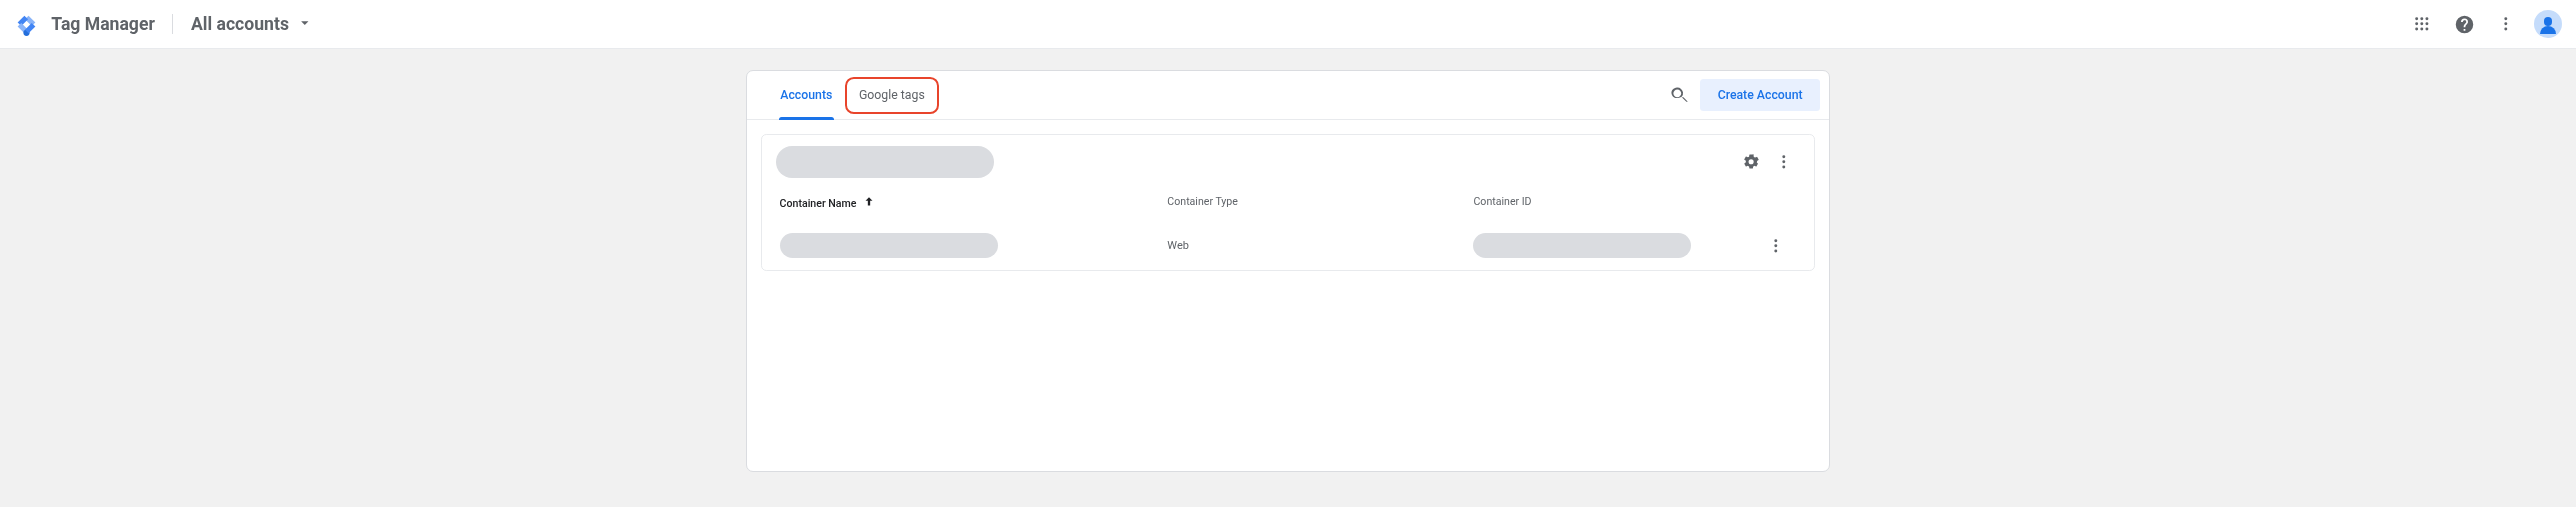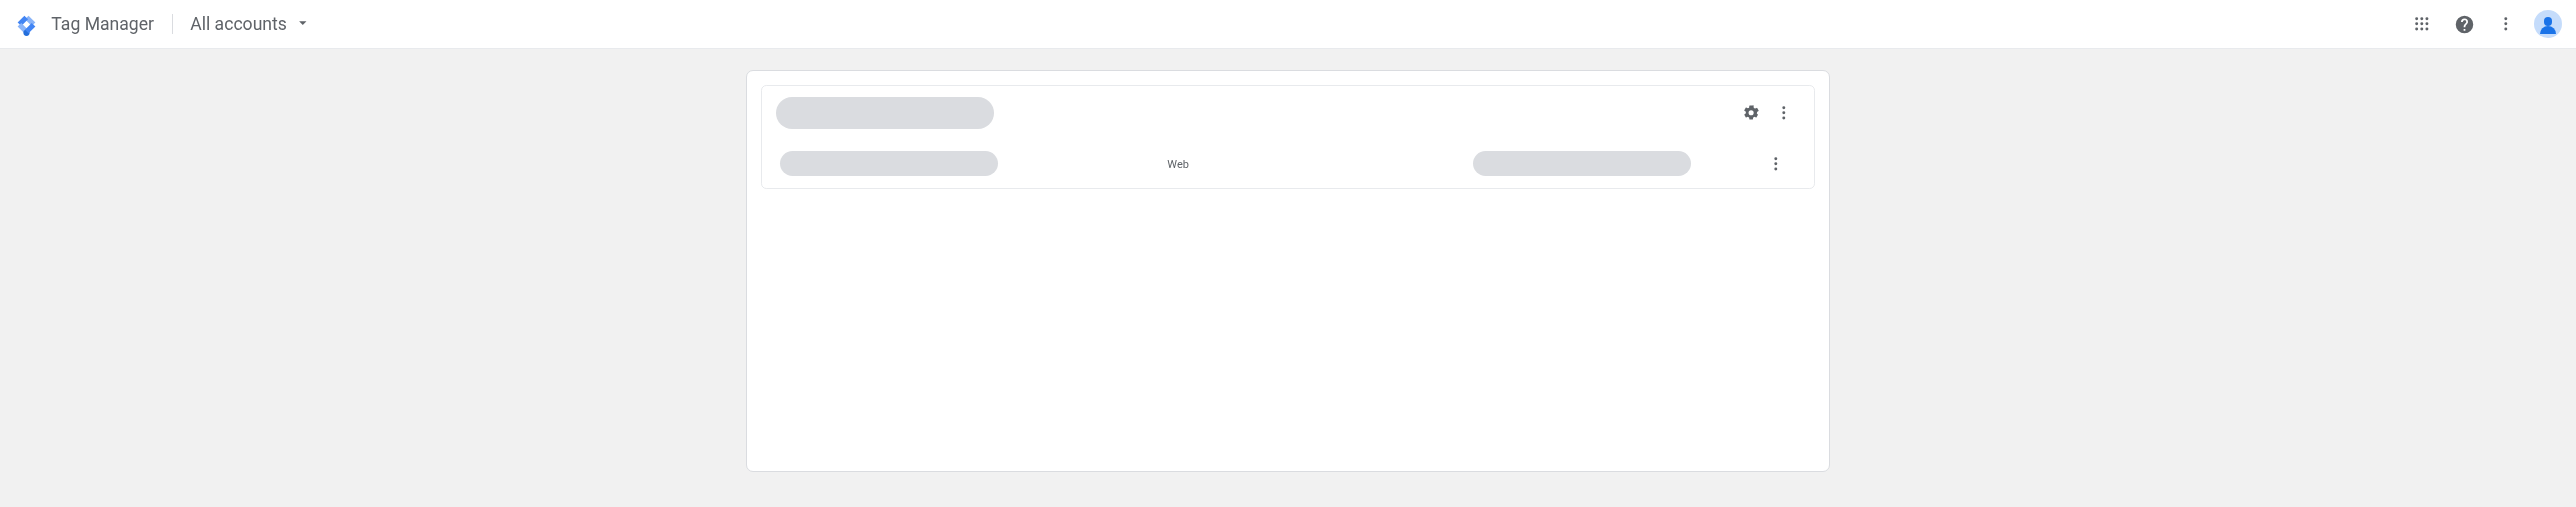--- a/index.html
+++ b/index.html
@@ -22,34 +22,34 @@
     .topbar-left { display: flex; align-items: center; }
     .gtm-logo {
       width: 25px; height: 25px;
       margin-right: 12.3px;
       display: flex; align-items: center; justify-content:center;
     }
     .gtm-logo svg { width: 25px; height: 25px; }
     .product-name {
       font-size: 17.6px;
       color: #5f6368;
-      font-weight: 400;
+      font-weight: 700;
       padding-right: 17.6px;
       border-right: 0.9px solid #dadce0;
     }
     .breadcrumb {
       display: flex;
       align-items: center;
       padding-left: 17.6px;
       cursor: pointer;
     }
     .breadcrumb-text {
       font-size: 17.6px;
       color: #5f6368;
-      font-weight: 400;
+      font-weight: 700;
       margin-right: 7px;
     }
     .breadcrumb .chev { color:#5f6368; }
     .topbar-spacer { flex: 1; }
     .topbar-right { display:flex; align-items:center; gap: 7px; }
     .icon-btn {
       width: 35px; height: 35px;
       border-radius: 50%;
       display:flex; align-items:center; justify-content:center;
       cursor:pointer;
@@ -223,39 +223,69 @@
         <div class="avatar-head"></div>
         <div class="avatar-body"></div>
       </div>
     </div>
   </div>
 </div>
 
 <div class="page">
   <div class="card">
 
+    <div class="tabs-row">
+      <div class="tab active">
+        <span>Accounts</span>
+      </div>
+      <div class="tab highlighted">
+        <span>Google tags</span>
+      </div>
+      <div class="tabs-spacer"></div>
+      <div class="tabs-actions">
+        <div class="icon-btn">
+          <svg class="ic-lg" viewBox="0 0 24 24">
+              <path d="M15.5 14h-.79l-.28-.27a6.471 6.471 0 001.57-5.34C15.27 5.01 12.4 2.5 9.17 2.83 5.01 3.27 2.5 6.14 2.83 9.37c.33 3.23 3.2 5.74 6.43 5.41a6.471 6.471 0 005.34-1.57l.27.28v.79l5 4.99L21.49 19l-4.99-5zm-6 0C7.01 14 5 11.99 5 9.5S7.01 5 9.5 5 14 7.01 14 9.5 11.99 14 9.5 14z"></path>
+            </svg>
+        </div>
+        <button class="create-btn">Create Account</button>
+      </div>
+    </div>
 
     <div class="account-section">
       <div class="account-header">
         <div class="redacted account-name-redacted"></div>
         <div class="account-header-spacer"></div>
         <div class="icon-btn">
           <svg class="ic" viewBox="0 0 24 24">
               <path d="M19.14 12.94a7.07 7.07 0 000-1.88l2.03-1.58a.5.5 0 00.12-.64l-1.92-3.32a.5.5 0 00-.6-.22l-2.39.96a7.03 7.03 0 00-1.62-.94l-.36-2.54A.5.5 0 0013 2h-3.84a.5.5 0 00-.5.42l-.36 2.54c-.58.24-1.12.56-1.62.94l-2.39-.96a.5.5 0 00-.6.22L1.77 8.48a.5.5 0 00.12.64l2.03 1.58a7.07 7.07 0 000 1.88L1.89 14.16a.5.5 0 00-.12.64l1.92 3.32c.13.22.39.31.6.22l2.39-.96c.5.38 1.04.7 1.62.94l.36 2.54c.04.24.25.42.5.42H13c.25 0 .46-.18.5-.42l.36-2.54c.58-.24 1.12-.56 1.62-.94l2.39.96c.21.09.47 0 .6-.22l1.92-3.32a.5.5 0 00-.12-.64l-2.03-1.58zM11.08 15.5a3.5 3.5 0 110-7 3.5 3.5 0 010 7z"></path>
             </svg>
         </div>
         <div class="icon-btn">
           <svg class="ic" viewBox="0 0 24 24">
               <circle cx="12" cy="5" r="2"></circle>
               <circle cx="12" cy="12" r="2"></circle>
               <circle cx="12" cy="19" r="2"></circle>
             </svg>
         </div>
       </div>
 
+      <div class="table-header">
+        <div class="col-name">
+          <span>Container Name</span>
+          <span class="sort-arrow">
+            <svg class="ic" viewBox="0 0 24 24" style="width:14px;height:14px;">
+                <path d="M12 4l-6 6h4v8h4v-8h4z"></path>
+              </svg>
+          </span>
+        </div>
+        <div class="col-type">Container Type</div>
+        <div class="col-id">Container ID</div>
+        <div class="col-actions"></div>
+      </div>
 
       <div class="table-row">
         <div class="col-name">
           <div class="redacted row-name-redacted"></div>
         </div>
         <div class="col-type">
           <span class="row-type">Web</span>
         </div>
         <div class="col-id">
           <div class="redacted row-id-redacted"></div>

